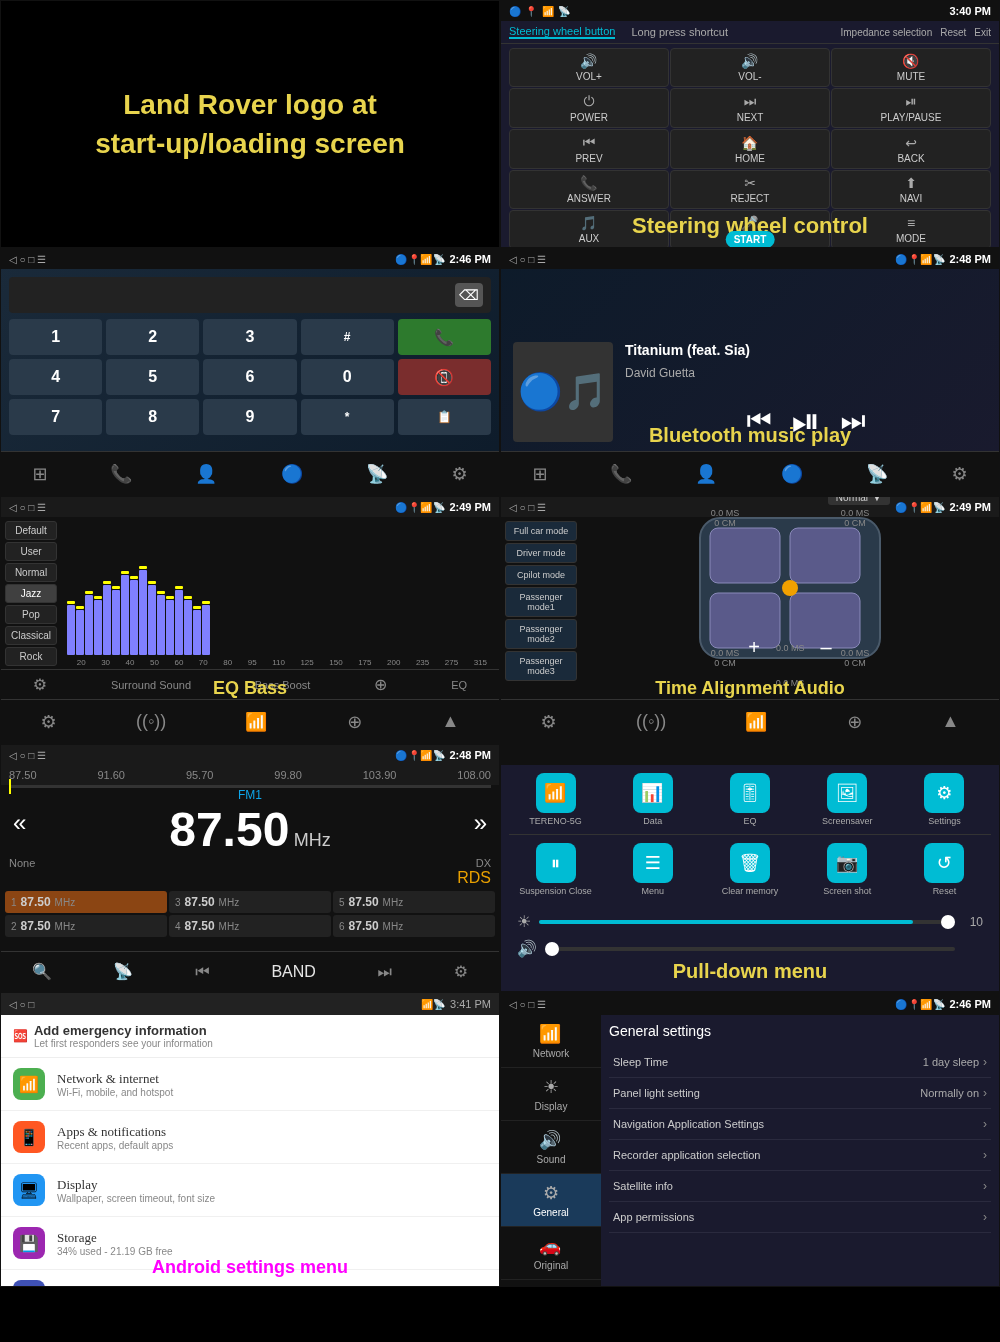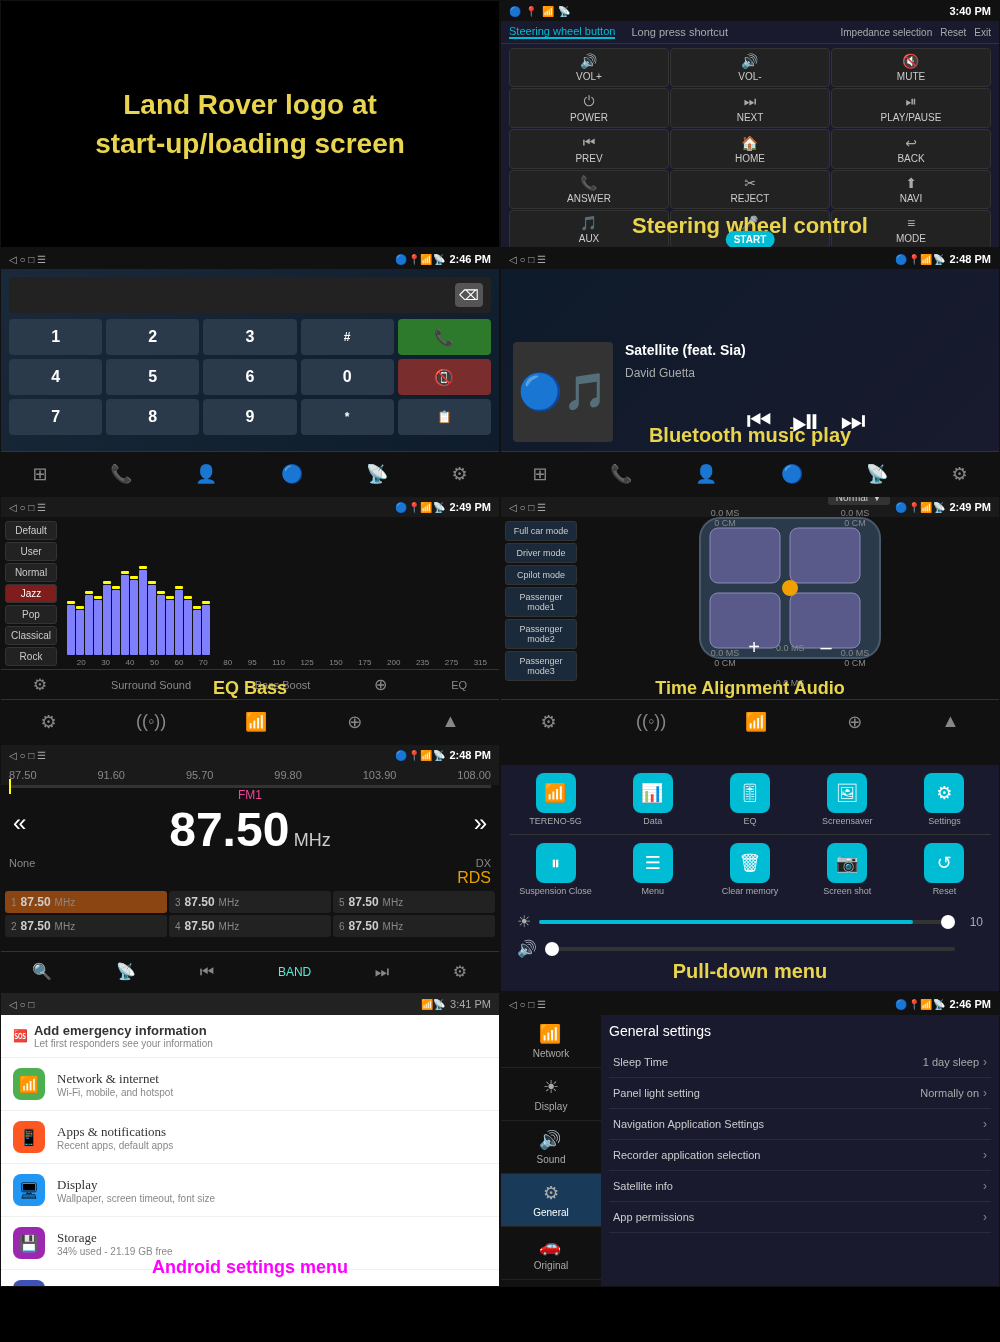--- a/index.html
+++ b/index.html
@@ -243,21 +243,21 @@
     }
     .eq-mode-btn {
       background: #222;
       border: 1px solid #333;
       border-radius: 3px;
       color: #ccc;
       font-size: 10px;
       text-align: center;
       padding: 3px 2px;
     }
-    .eq-mode-btn.active { background: #7f1d1d; color: #fff; }
+    .eq-mode-btn.active { background: #404040; color: #fff; }
     .eq-bars-area {
       position: absolute;
       left: 64px;
       right: 0;
       top: 20px;
       bottom: 84px;
       display: flex;
       flex-direction: column;
     }
     .eq-bar-wrap {
@@ -341,21 +341,21 @@
       color: #aaa;
     }
     .radio-freq-bar {
       display: flex;
       align-items: center;
       justify-content: space-between;
       padding: 4px 8px;
       background: #1a1a1a;
     }
     .radio-freq-item { color: #888; font-size: 11px; }
-    .radio-fm-label { color: #ec4899; font-size: 12px; }
+    .radio-fm-label { color: #0ea5e9; font-size: 12px; }
     .radio-big-freq { color: #fff; font-size: 48px; font-weight: bold; }
     .radio-mhz { color: #ccc; font-size: 18px; }
     .radio-nav {
       display: flex;
       align-items: center;
       justify-content: space-between;
       padding: 0 12px;
     }
     .radio-nav-btn { color: #fff; font-size: 24px; }
     .radio-sub-info {
@@ -750,21 +750,21 @@
         <span>🔵📍📶📡</span>
         <span class="topbar-time">2:48 PM</span>
       </div>
     </div>
     <div class="music-content">
       <div class="music-player">
         <div class="music-album">
           <span>🔵🎵</span>
         </div>
         <div class="music-info">
-          <div class="music-title">Satellite (feat. Sia)</div>
+          <div class="music-title">Titanium (feat. Sia)</div>
           <div class="music-artist">David Guetta</div>
           <div class="music-controls">
             <span class="music-ctrl-btn">⏮</span>
             <span class="music-ctrl-btn play">⏯</span>
             <span class="music-ctrl-btn">⏭</span>
           </div>
         </div>
       </div>
     </div>
     <div class="nav-bar">
@@ -1028,21 +1028,21 @@
       <div class="radio-preset">
         <span class="radio-preset-num">6</span>
         <span class="radio-preset-freq">87.50</span>
         <span class="radio-preset-mhz">MHz</span>
       </div>
     </div>
     <div class="radio-bottom-nav">
       <span class="radio-bottom-icon">🔍</span>
       <span class="radio-bottom-icon">📡</span>
       <span class="radio-bottom-icon">⏮</span>
-      <span style="color:#5eead4;font-size:12px;">BAND</span>
+      <span style="color:#e5e5e5;font-size:16px;">BAND</span>
       <span class="radio-bottom-icon">⏭</span>
       <span class="radio-bottom-icon">⚙</span>
     </div>
   </div>
 
   <div class="cell cell-pulldown">
     <div class="pd-topbar"></div>
     <div class="pd-quick-icons">
       <div class="pd-icon-item">
         <div class="pd-icon-circle">📶</div>

